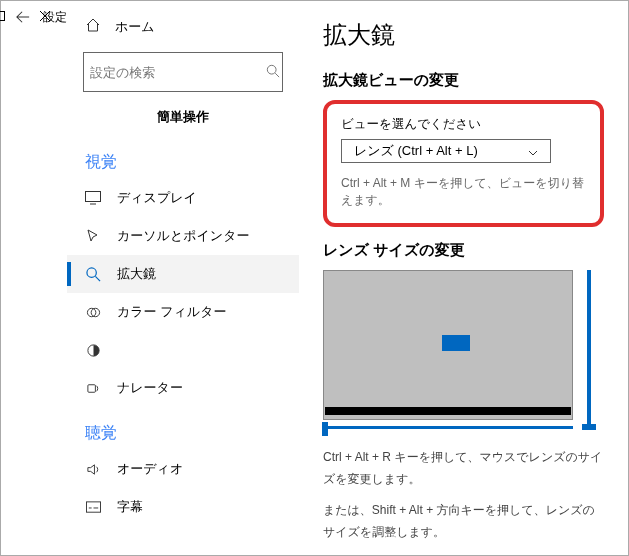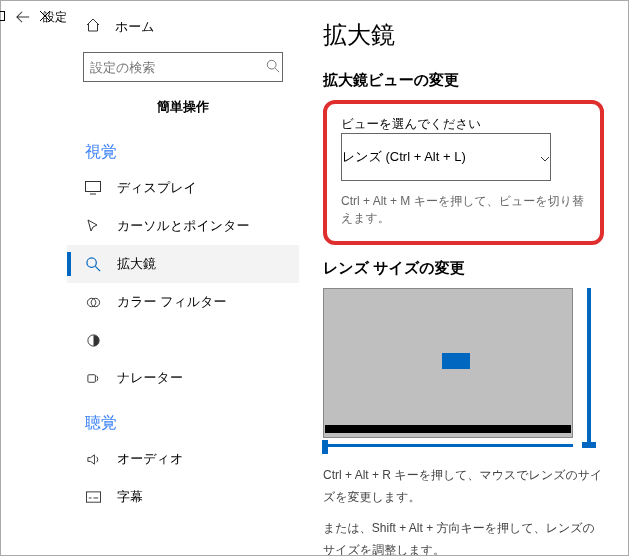--- a/index.html
+++ b/index.html
@@ -55,21 +55,21 @@
 }
 .home-row {
   display: flex; align-items: center;
   padding: 8px 18px;
   gap: 14px;
 }
 .home-row .lbl { font-size: 13px; }
 .search-box {
   margin: 8px 16px 12px 16px;
   border: 1px solid #666;
-  height: 30px;
+  height: 40px;
   display: flex; align-items: center;
   padding: 0 6px;
   background: #fff;
 }
 .search-box input {
   flex: 1; border: none; outline: none;
   font-size: 13px; color: #666;
   background: transparent;
 }
 .search-box .mag { color: #666; }
@@ -117,27 +117,28 @@
   margin-bottom: 10px;
 }
 .callout {
   border: 4px solid #e02e2e;
   border-radius: 12px;
   padding: 12px 14px 14px 14px;
   margin-bottom: 14px;
 }
 .field-label {
   font-size: 12.5px;
+  margin-bottom: 6px;
 }
 .select {
   width: 210px;
-  height: 48px;
+  height: 24px;
   border: 1px solid #666;
   display: flex; align-items: center; justify-content: space-between;
-  padding: 0 0;
+  padding: 0 12px;
   font-size: 13px;
   background: #fff;
 }
 .help-text {
   font-size: 12px;
   color: #666;
   margin-top: 12px;
 }
 .lens-area {
   margin-top: 6px;

